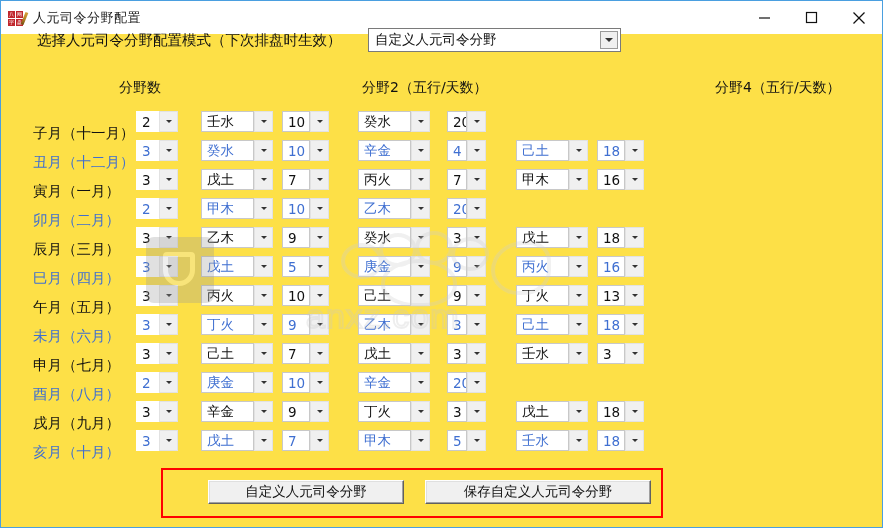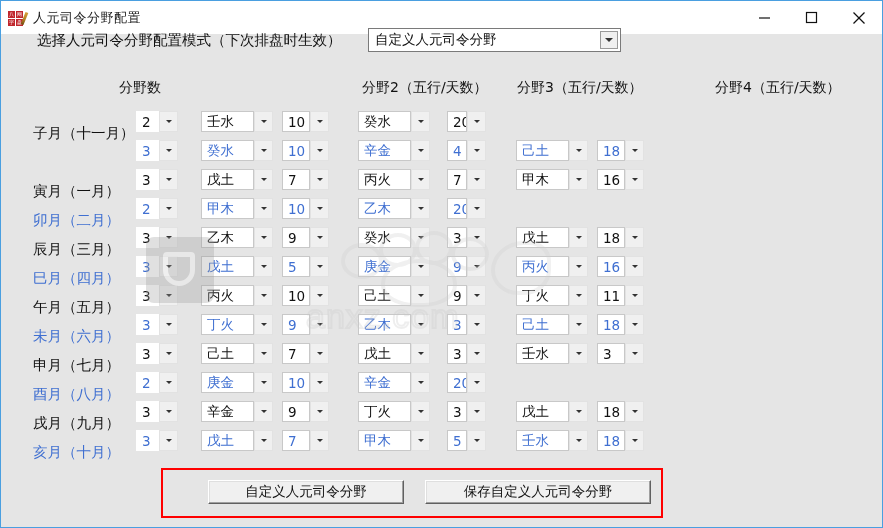--- a/index.html
+++ b/index.html
@@ -8,21 +8,21 @@
     background: #ffffff;
   }
   body {
     font-family: "DejaVu Sans", "Liberation Sans", sans-serif;
     -webkit-font-smoothing: none;
   }
   #app {
     position: relative;
     width: 883px;
     height: 528px;
-    background: #e5e5e5;
+    background: #fde047;
     border: 1px solid #4a9fe0;
     box-sizing: border-box;
     overflow: hidden;
   }
 
   
   .titlebar {
     position: absolute;
     left: 0; top: 0;
     width: 100%;
@@ -362,21 +362,20 @@
       <div class="val">自定义人元司令分野</div>
       <div class="combo-arrow-box">
         <div class="caret"></div>
       </div>
     </div>
   </div>
 
   <div class="col-headers">
     <span class="ch-0">分野数</span>
     <span class="ch-2">分野2（五行/天数）</span>
-    <span class="ch-3">分野3（五行/天数）</span>
     <span class="ch-4">分野4（五行/天数）</span>
   </div>
 
   <div class="grid" id="grid">
       <div class="row">
         <div class="month-label black">子月（十一月）</div>
         <div class="cell c-count">
           <div class="field black">2</div>
           <div class="btn">
             <div class="caret"></div>
@@ -413,20 +412,21 @@
           <div class="field black"></div>
         </div>
         <div class="cell c-name4 empty">
           <div class="field black"></div>
         </div>
         <div class="cell c-day4 empty">
           <div class="field black"></div>
         </div>
       </div>
       <div class="row">
+        <div class="month-label blue">丑月（十二月）</div>
         <div class="cell c-count">
           <div class="field blue">3</div>
           <div class="btn">
             <div class="caret"></div>
           </div>
         </div>
         <div class="cell c-name1 has-border">
           <div class="field blue">癸水</div>
           <div class="btn">
             <div class="caret"></div>
@@ -699,21 +699,21 @@
             <div class="caret"></div>
           </div>
         </div>
         <div class="cell c-name3 has-border">
           <div class="field black">丁火</div>
           <div class="btn">
             <div class="caret"></div>
           </div>
         </div>
         <div class="cell c-day3 has-border">
-          <div class="field black">11</div>
+          <div class="field black">13</div>
           <div class="btn">
             <div class="caret"></div>
           </div>
         </div>
         <div class="cell c-name4 empty">
           <div class="field black"></div>
         </div>
         <div class="cell c-day4 empty">
           <div class="field black"></div>
         </div>

